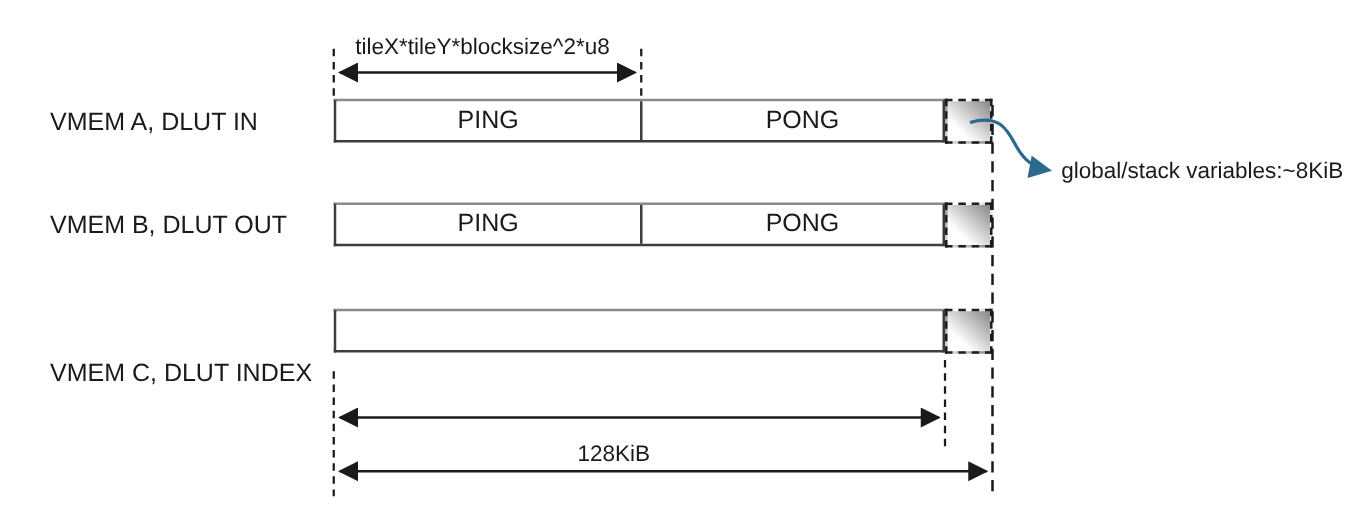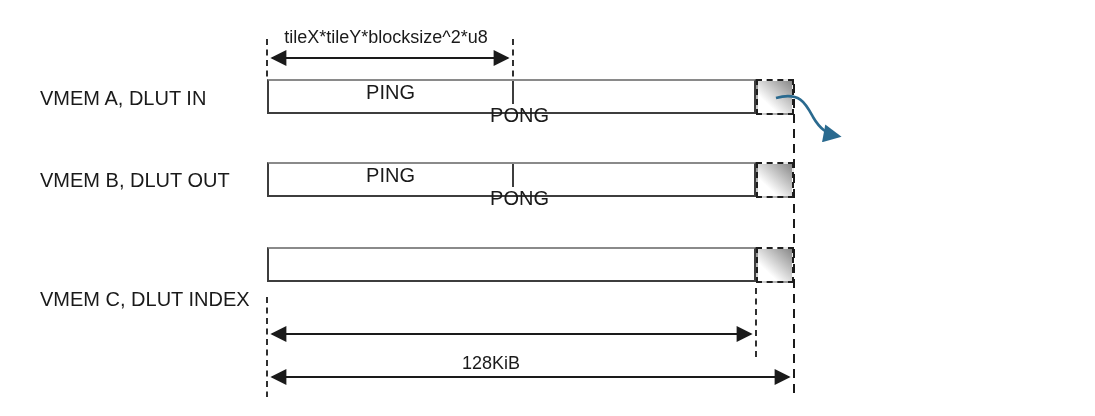--- a/index.html
+++ b/index.html
@@ -22,21 +22,20 @@
   .membar{
     position:absolute;
     left:267px;
     width:489px;
     height:35px;
     border:2px solid #3d3d3d;
     border-top-color:#8a8a8a;
     background:#ffffff;
     box-sizing:border-box;
     display:flex;
-    flex-direction:column;
   }
   .membar .cell{
     display:flex;
     align-items:center;
     justify-content:center;
     font-size:20px;
     color:#1a1a1a;
     box-sizing:border-box;
   }
   .cell.ping{width:245px;border-right:2px solid #3d3d3d;}
@@ -105,15 +104,16 @@
     <line x1="794" y1="84" x2="794" y2="397" stroke="#1a1a1a" stroke-width="2" stroke-dasharray="9 6"></line>
 
     <line x1="272" y1="58" x2="508" y2="58" stroke="#1a1a1a" stroke-width="2" marker-start="url(#ah-black)" marker-end="url(#ah-black)"></line>
     <line x1="272" y1="334" x2="751" y2="334" stroke="#1a1a1a" stroke-width="2" marker-start="url(#ah-black)" marker-end="url(#ah-black)"></line>
     <line x1="272" y1="377" x2="789" y2="377" stroke="#1a1a1a" stroke-width="2" marker-start="url(#ah-black)" marker-end="url(#ah-black)"></line>
 
     <path d="M 776 98 C 800 91 806 104 813 117 C 820 129 827 134 838 136" fill="none" stroke="#2a6a8f" stroke-width="2.6" marker-end="url(#ah-blue)"></path>
   </svg>
 
   <div class="dim-text centered" style="left:386px;top:27px;">tileX*tileY*blocksize^2*u8</div>
+  <div class="dim-text" style="left:849px;top:126px;">global/stack variables:~8KiB</div>
   <div class="dim-text centered" style="left:491px;top:353px;">128KiB</div>
 
 </div>
 
 </body></html>

